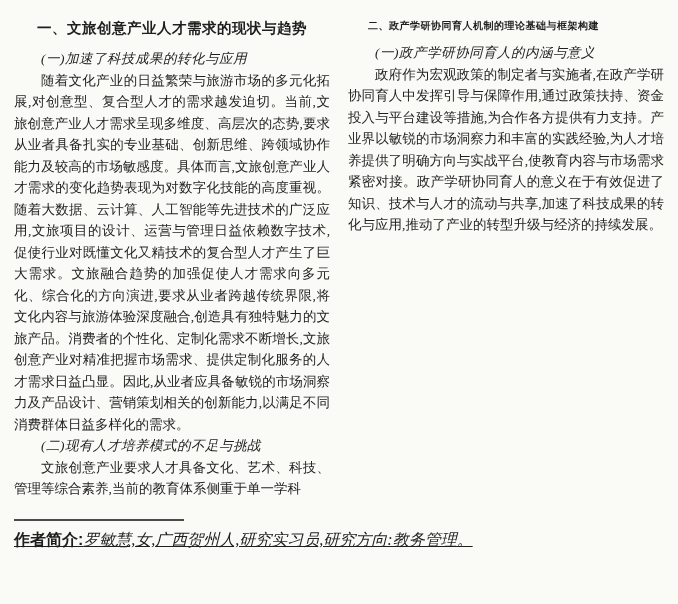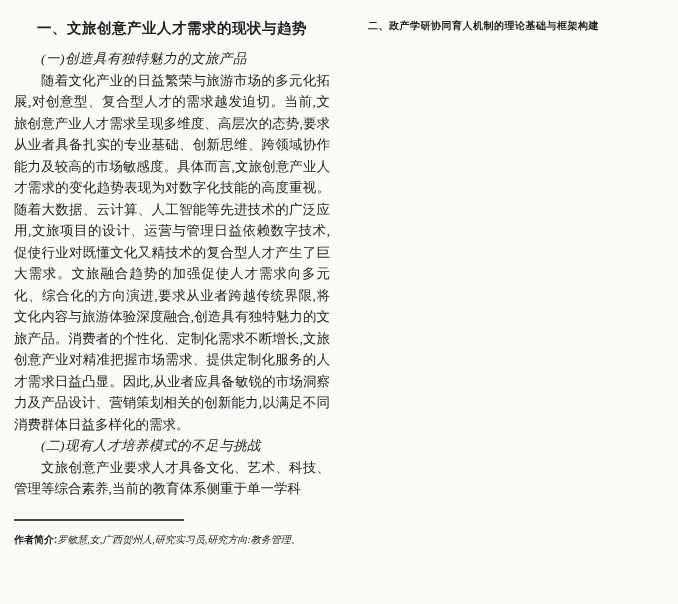--- a/index.html
+++ b/index.html
@@ -49,47 +49,50 @@
   .kai { font-style: italic; }
   .sub { text-indent: 2em; letter-spacing: 0.5px; }
   sup.ref { font-size: 9px; line-height: 0; }
   .footer { padding: 0 14px; box-sizing: border-box; }
   .rule {
     width: 170px; height: 2px;
     background: #4a4a4a;
     margin: 4px 0 8px 0;
   }
   .fnote {
-    font-size: 10px;
+    font-size: 16px;
     line-height: 22px;
     text-align: justify;
+    text-decoration: underline;
   }
   .fnote .lbl {
     font-family: "Liberation Sans", "DejaVu Sans", sans-serif;
     font-weight: bold;
     font-style: normal;
   }
 </style>
 </head>
 <body>
 
 <div class="page">
 
   <div class="columns">
 
     <div class="col">
       <p class="h-main">一、文旅创意产业人才需求的现状与趋势</p>
-      <p class="kai sub">(一)创造具有独特魅力的文旅产品</p>
+      <p class="kai sub">(一)加速了科技成果的转化与应用</p>
       <p class="ind">随着文化产业的日益繁荣与旅游市场的多元化拓展,对创意型、复合型人才的需求越发迫切。当前,文旅创意产业人才需求呈现多维度、高层次的态势,要求从业者具备扎实的专业基础、创新思维、跨领域协作能力及较高的市场敏感度。具体而言,文旅创意产业人才需求的变化趋势表现为对数字化技能的高度重视。随着大数据、云计算、人工智能等先进技术的广泛应用,文旅项目的设计、运营与管理日益依赖数字技术,促使行业对既懂文化又精技术的复合型人才产生了巨大需求。文旅融合趋势的加强促使人才需求向多元化、综合化的方向演进,要求从业者跨越传统界限,将文化内容与旅游体验深度融合,创造具有独特魅力的文旅产品。消费者的个性化、定制化需求不断增长,文旅创意产业对精准把握市场需求、提供定制化服务的人才需求日益凸显。因此,从业者应具备敏锐的市场洞察力及产品设计、营销策划相关的创新能力,以满足不同消费群体日益多样化的需求。</p>
       <p class="kai sub">(二)现有人才培养模式的不足与挑战</p>
       <p class="ind">文旅创意产业要求人才具备文化、艺术、科技、管理等综合素养,当前的教育体系侧重于单一学科</p>
     </div>
 
     <div class="col">
       <p class="h-sec">二、政产学研协同育人机制的理论基础与框架构建</p>
+      <p class="kai sub">(一)政产学研协同育人的内涵与意义</p>
+      <p class="ind">政府作为宏观政策的制定者与实施者,在政产学研协同育人中发挥引导与保障作用,通过政策扶持、资金投入与平台建设等措施,为合作各方提供有力支持。产业界以敏锐的市场洞察力和丰富的实践经验,为人才培养提供了明确方向与实战平台,使教育内容与市场需求紧密对接。政产学研协同育人的意义在于有效促进了知识、技术与人才的流动与共享,加速了科技成果的转化与应用,推动了产业的转型升级与经济的持续发展。</p>
     </div>
 
   </div>
 
   <div class="footer">
     <div class="rule"></div>
     <p class="fnote"><span class="lbl">作者简介:</span><span class="kai">罗敏慧,女,广西贺州人,研究实习员,研究方向:教务管理。</span></p>
   </div>
 
 </div>

